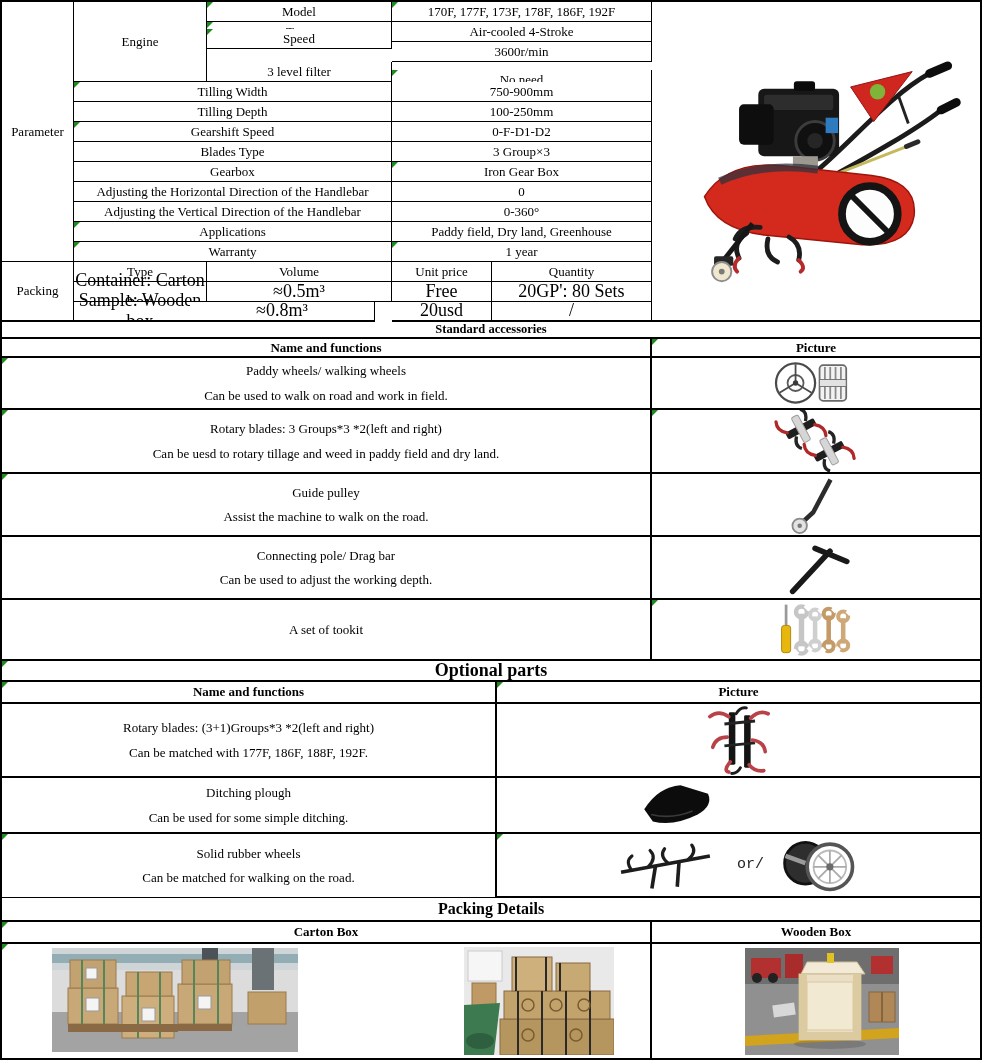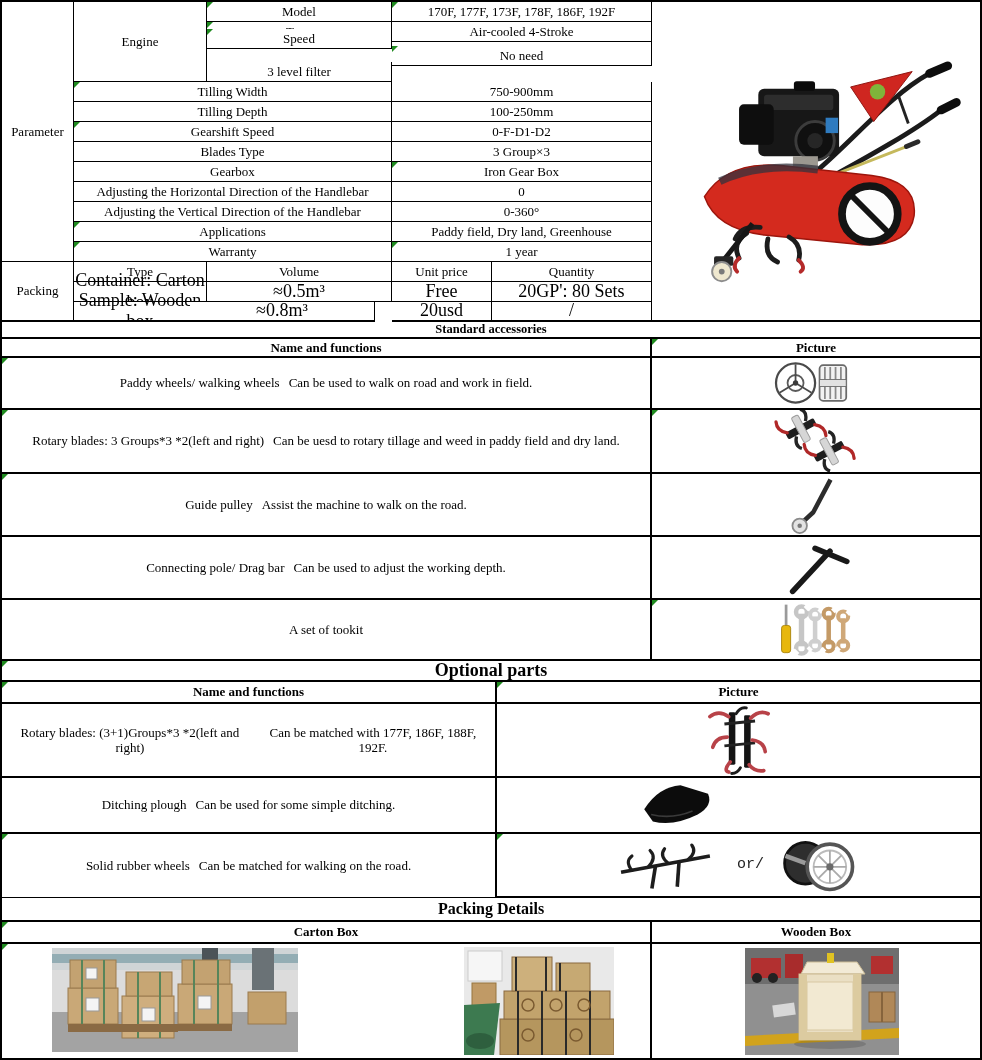--- a/index.html
+++ b/index.html
@@ -14,21 +14,21 @@
     border-right:1px solid #000;border-bottom:1px solid #000;
     font-size:13px;text-align:center;line-height:1.18;
   }
   .noR{border-right:none}
   .noB{border-bottom:none}
   .bR2{border-right-width:2px}
   .bB2{border-bottom-width:2px}
   .bold{font-weight:bold}
   .fs12{font-size:18px}
   .fs14{font-size:18px}
-  .twol{flex-direction:row;gap:9px;padding:2px 8px}
+  .twol{flex-direction:column;gap:9px;padding:2px 8px}
   .gt::before{
     content:"";position:absolute;top:0;left:0;width:0;height:0;
     border-top:6px solid #1f8a1f;border-right:6px solid transparent;
   }
   .photo{position:absolute;overflow:hidden}
   .photo svg{display:block}
   .orlbl{font-size:15px;margin:0 12px;font-family:Liberation Mono, monospace;color:#222}
   .piccell{gap:0}
 </style>
 </head>
@@ -39,21 +39,21 @@
   <div class="cell" style="left:0;top:0;width:72px;height:260px">Parameter</div>
   <div class="cell" style="left:72px;top:0;width:133px;height:80px">Engine</div>
 
   <div class="cell gt" style="left:205px;top:0;width:185px;height:20px">Model</div>
   <div class="cell gt" style="left:390px;top:0;width:260px;height:20px">170F, 177F, 173F, 178F, 186F, 192F</div>
   <div class="cell gt" style="left:205px;top:20px;width:185px;height:20px">Type</div>
   <div class="cell" style="left:390px;top:20px;width:260px;height:20px">Air-cooled 4-Stroke</div>
   <div class="cell gt" style="left:205px;top:27px;width:185px;height:20px">Speed</div>
   <div class="cell" style="left:390px;top:40px;width:260px;height:20px">3600r/min</div>
   <div class="cell" style="left:205px;top:60px;width:185px;height:20px">3 level filter</div>
-  <div class="cell gt" style="left:390px;top:44px;width:260px;height:20px">No need</div>
+  <div class="cell gt" style="left:390px;top:68px;width:260px;height:20px">No need</div>
 
   <div class="cell gt" style="left:72px;top:80px;width:318px;height:20px">Tilling Width</div>
   <div class="cell" style="left:390px;top:80px;width:260px;height:20px">750-900mm</div>
   <div class="cell" style="left:72px;top:100px;width:318px;height:20px">Tilling Depth</div>
   <div class="cell" style="left:390px;top:100px;width:260px;height:20px">100-250mm</div>
   <div class="cell gt" style="left:72px;top:120px;width:318px;height:20px">Gearshift Speed</div>
   <div class="cell" style="left:390px;top:120px;width:260px;height:20px">0-F-D1-D2</div>
   <div class="cell" style="left:72px;top:140px;width:318px;height:20px">Blades Type</div>
   <div class="cell" style="left:390px;top:140px;width:260px;height:20px">3 Group×3</div>
   <div class="cell" style="left:72px;top:160px;width:318px;height:20px">Gearbox</div>

